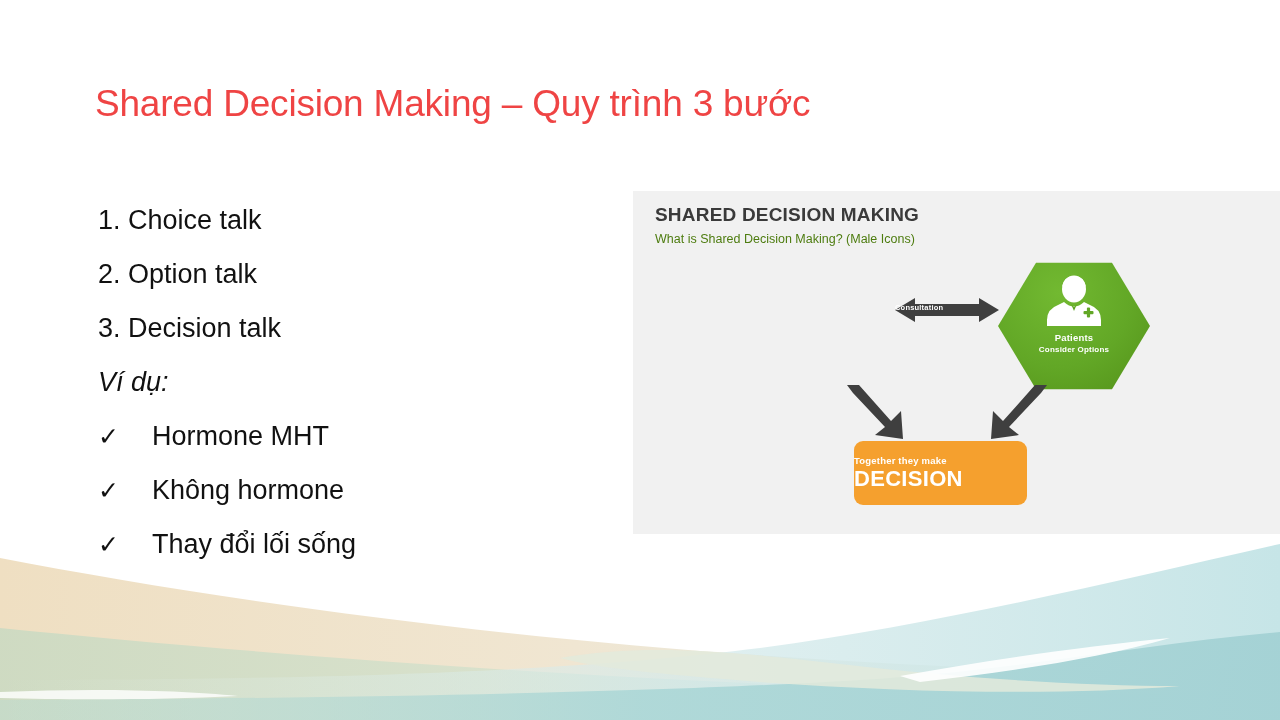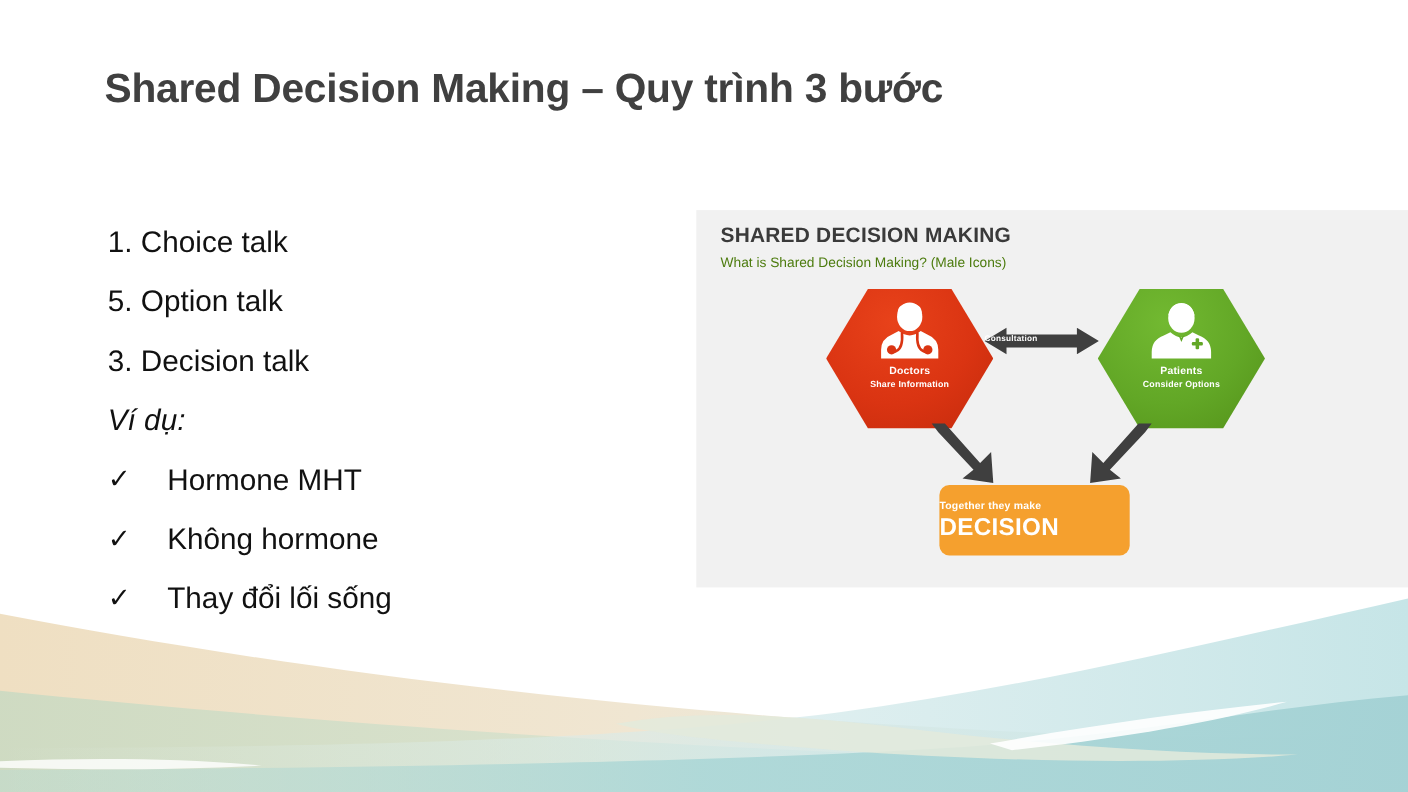--- a/index.html
+++ b/index.html
@@ -10,25 +10,25 @@
   }
   body {
     font-family: "Liberation Sans", sans-serif;
     position: relative;
   }
 
   
   #slide-title {
     position: absolute;
     left: 95px;
-    top: 60px;
+    top: 83px;
     width: 1090px;
     font-size: 37px;
-    font-weight: bold;
-    color: #404040;
+    font-weight: normal;
+    color: #ef4444;
     letter-spacing: -0.2px;
     white-space: nowrap;
   }
 
   
   #body-list {
     position: absolute;
     left: 98px;
     top: 193px;
     width: 500px;
@@ -188,21 +188,21 @@
 
 <div id="slide-title">Shared Decision Making – Quy trình 3 bước</div>
 
 <div id="body-list">
 
   <div class="body-line">
     <span>1. Choice talk</span>
   </div>
 
   <div class="body-line">
-    <span>5. Option talk</span>
+    <span>2. Option talk</span>
   </div>
 
   <div class="body-line">
     <span>3. Decision talk</span>
   </div>
 
   <div class="body-line italic">
     <span>Ví dụ:</span>
   </div>
 
@@ -221,33 +221,20 @@
     <span class="ck-text">Thay đổi lối sống</span>
   </div>
 
 </div>
 
 <div id="diagram-panel">
 
   <div id="diagram-title">SHARED DECISION MAKING</div>
   <div id="diagram-subtitle">What is Shared Decision Making? (Male Icons)</div>
 
-  <div class="hex" id="hex-doctors">
-    <svg class="person-icon" viewBox="0 0 64 56">
-      <ellipse cx="32" cy="14" rx="11.5" ry="13" fill="#ffffff"></ellipse>
-      <path d="M21 11 q11 -8 22 0 q0 -9 -11 -9 q-11 0 -11 9 z" fill="#ffffff"></path>
-      <path d="M22 27 q10 8 20 0 l6 3 q10 4 10 14 l0 8 l-52 0 l0 -8 q0 -10 10 -14 z" fill="#ffffff"></path>
-      <path d="M25 29 q1 13 -5 16 q-5 3 -5 -3" stroke="#DA3412" stroke-width="2.4" fill="none" stroke-linecap="round"></path>
-      <path d="M39 29 q-1 13 5 16 q5 3 5 -3" stroke="#DA3412" stroke-width="2.4" fill="none" stroke-linecap="round"></path>
-      <circle cx="15.5" cy="44" r="4.2" fill="#DA3412"></circle>
-      <circle cx="48.5" cy="44" r="4.2" fill="#DA3412"></circle>
-    </svg>
-    <div class="hex-label">Doctors</div>
-    <div class="hex-sub">Share Information</div>
-  </div>
 
   <div class="hex" id="hex-patients">
     <svg class="person-icon" viewBox="0 0 64 56">
       <ellipse cx="32" cy="15" rx="12" ry="13.5" fill="#ffffff"></ellipse>
       <path d="M20 13 q2 -11 12 -11 q10 0 12 11 q-3 -5 -12 -5 q-9 0 -12 5 z" fill="#ffffff"></path>
       <path d="M22 28 q10 9 20 0 l6 3 q11 4 11 15 l0 6 l-54 0 l0 -6 q0 -11 11 -15 z" fill="#ffffff"></path>
       <path d="M29 30 l3 7 l3 -7 l-3 3 z" fill="#62A726"></path>
       <rect x="41.5" y="37" width="10" height="3.2" rx="1" fill="#62A726"></rect>
       <rect x="44.9" y="33.6" width="3.2" height="10" rx="1" fill="#62A726"></rect>
     </svg>

